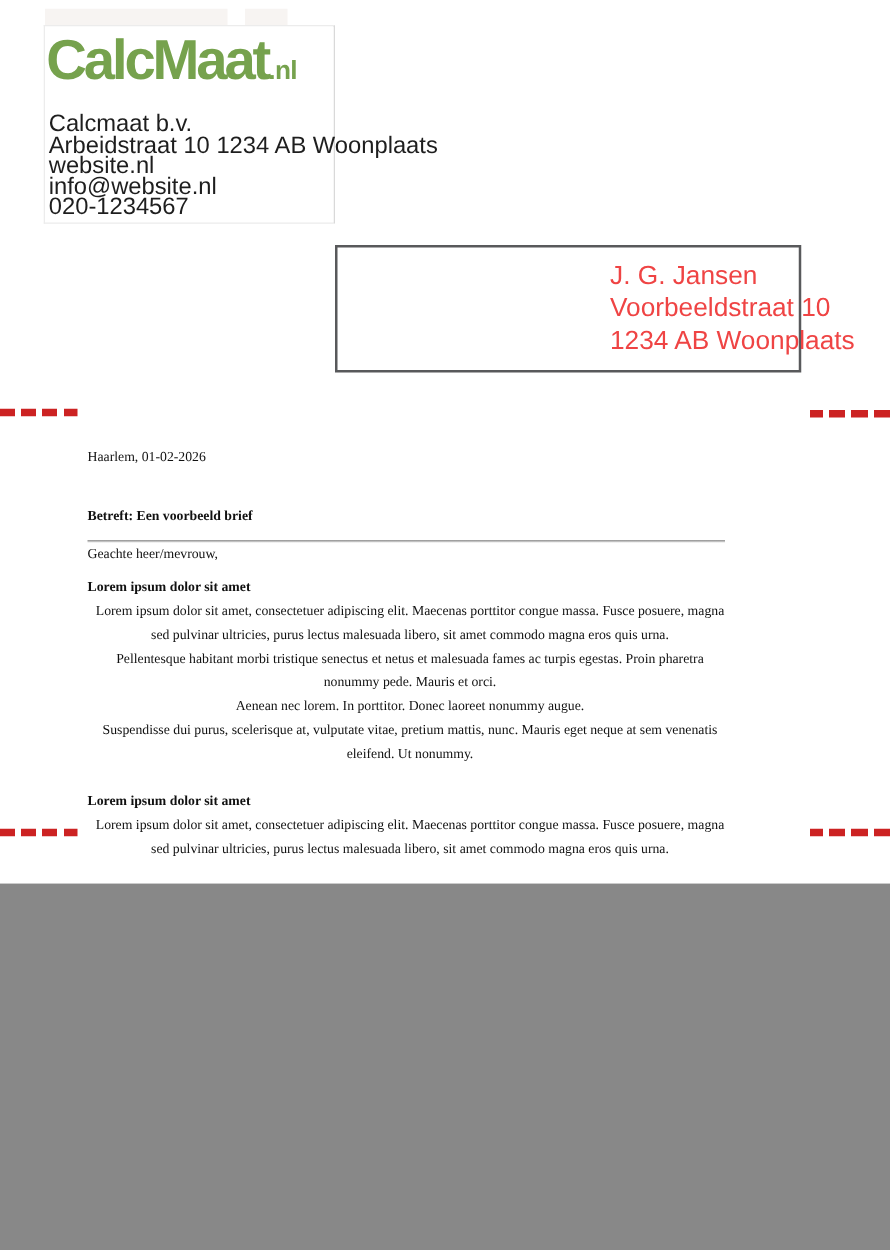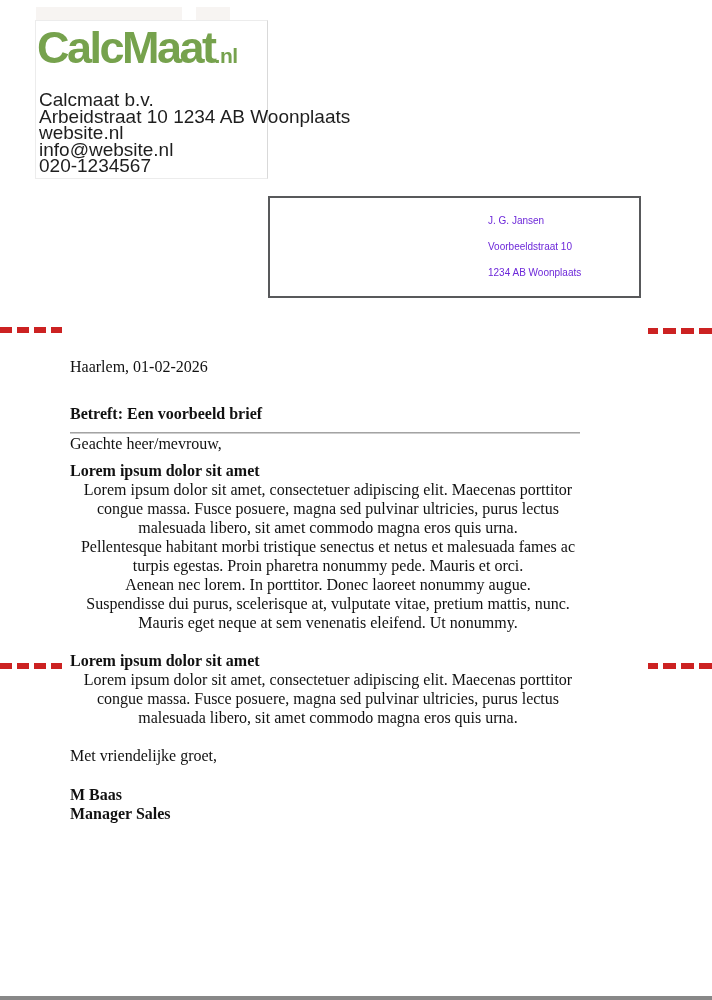--- a/index.html
+++ b/index.html
@@ -1,21 +1,21 @@
 <!DOCTYPE html>
 <html style="--logo-green: #76a24d; --mark-red: #cc2222;"><head>
 <meta charset="utf-8">
 <style>
   :root{
     --logo-green:#76a24d;
     --mark-red:#cc2222;
   }
   html,body{margin:0;padding:0;background:#888;}
   .page{
-    position:relative;width:712px;height:996px;background:#ffffff;
+    position:relative;width:712px;height:707px;background:#ffffff;
     margin:0 auto;overflow:hidden;
     font-family:"Liberation Sans",sans-serif;
   }
 
   
   .watermark{position:absolute;left:36px;top:7px;height:13px;display:flex;gap:14px;}
   .watermark i{display:block;height:100%;background:#f7f4f2;}
   .watermark i.w1{width:146px;}
   .watermark i.w2{width:34px;}
 
@@ -40,40 +40,40 @@
     position:absolute;left:39px;top:92px;
     font-size:19px;line-height:16.5px;color:#1e1e1e;
   }
 
   .recipient-box{
     position:absolute;left:268px;top:196px;width:369px;height:98px;
     border:2px solid #58595b;background:#fff;
   }
   .recipient-text{
     position:absolute;left:488px;top:208px;
-    font-size:10px;line-height:26px;color:#6d28d9;
+    font-size:21px;line-height:26px;color:#ef4444;
   }
 
   .fold-mark{position:absolute;height:6px;}
   .fold-mark.left{
     left:0;width:62px;
     background:repeating-linear-gradient(90deg,var(--mark-red) 0 12px,transparent 12px 17px);
   }
   .fold-mark.right{
     right:0;width:64px;
     background:repeating-linear-gradient(270deg,var(--mark-red) 0 13px,transparent 13px 18px);
   }
   .fm-l1{top:327px;}
   .fm-r1{top:328px;}
   .fm-l2{top:663px;}
   .fm-r2{top:663px;}
 
   .letter{
     position:absolute;left:70px;top:357px;width:516px;
-    font-family:"Liberation Serif",serif;font-size:16px;line-height:19px;color:#111;
+    font-family:"Liberation Serif",serif;font-size:11px;line-height:19px;color:#111;
   }
   .letter .subject{font-weight:bold;margin-top:28px;}
   .letter .rule{
     width:510px;height:2px;margin-top:9px;
     background:linear-gradient(#8f8f8f,#e2e2e2);
   }
   .letter .salutation{}
   .letter .heading{font-weight:bold;}
   .letter .heading.h1{margin-top:8px;}
   .letter .heading.h2{margin-top:19px;}

